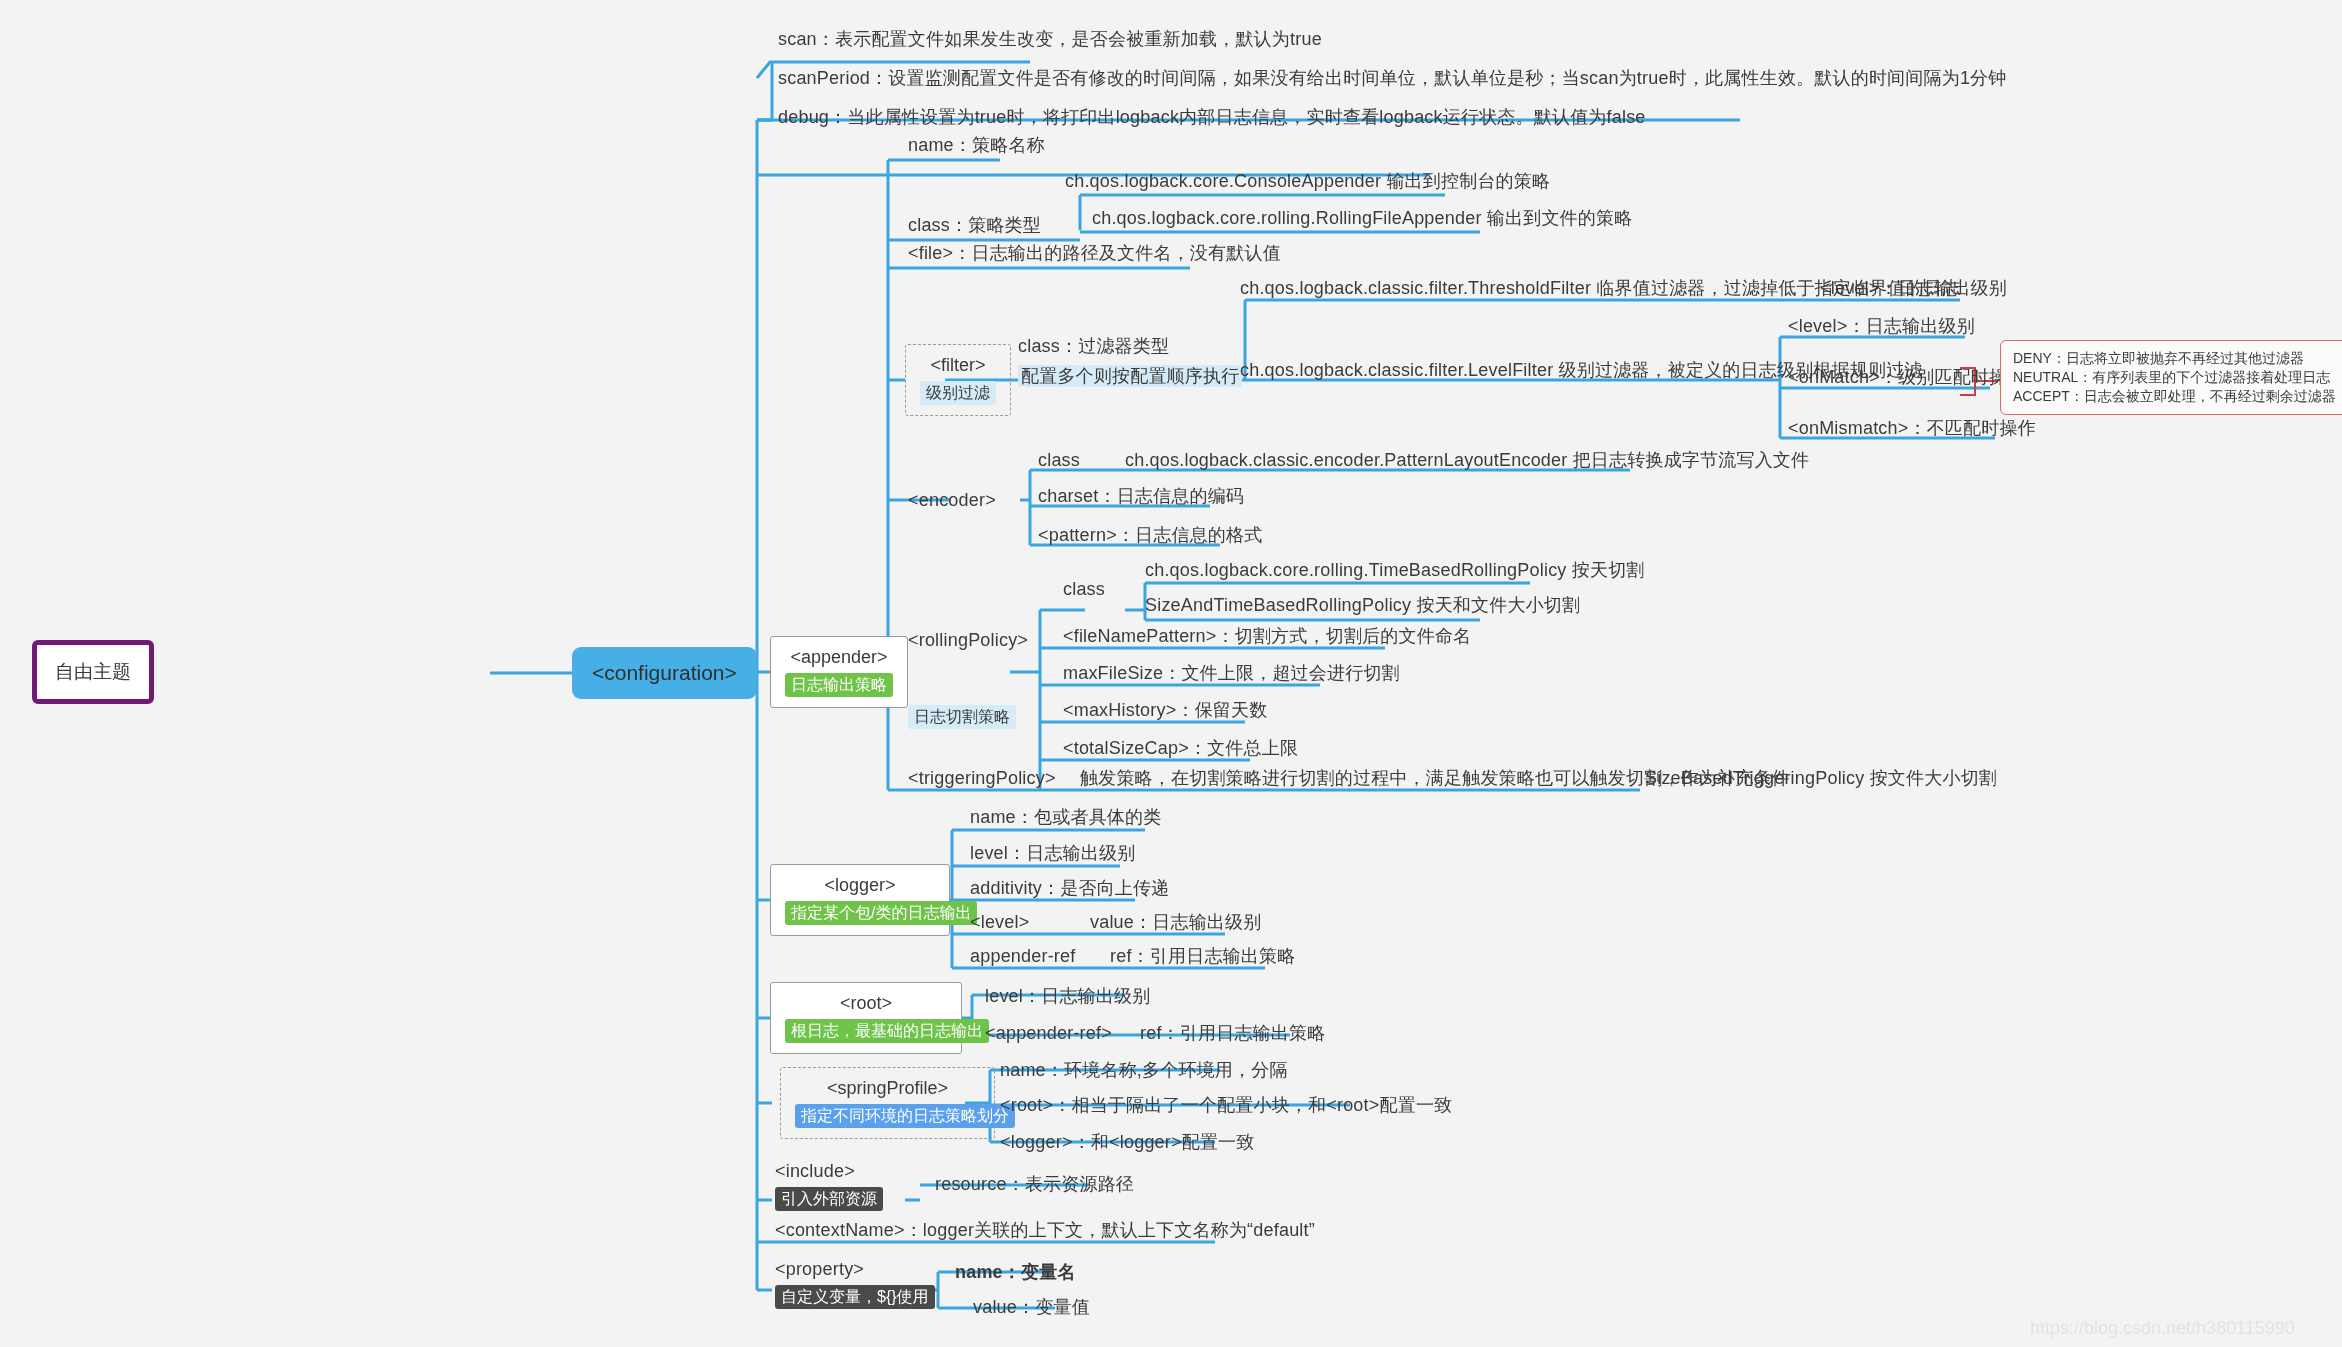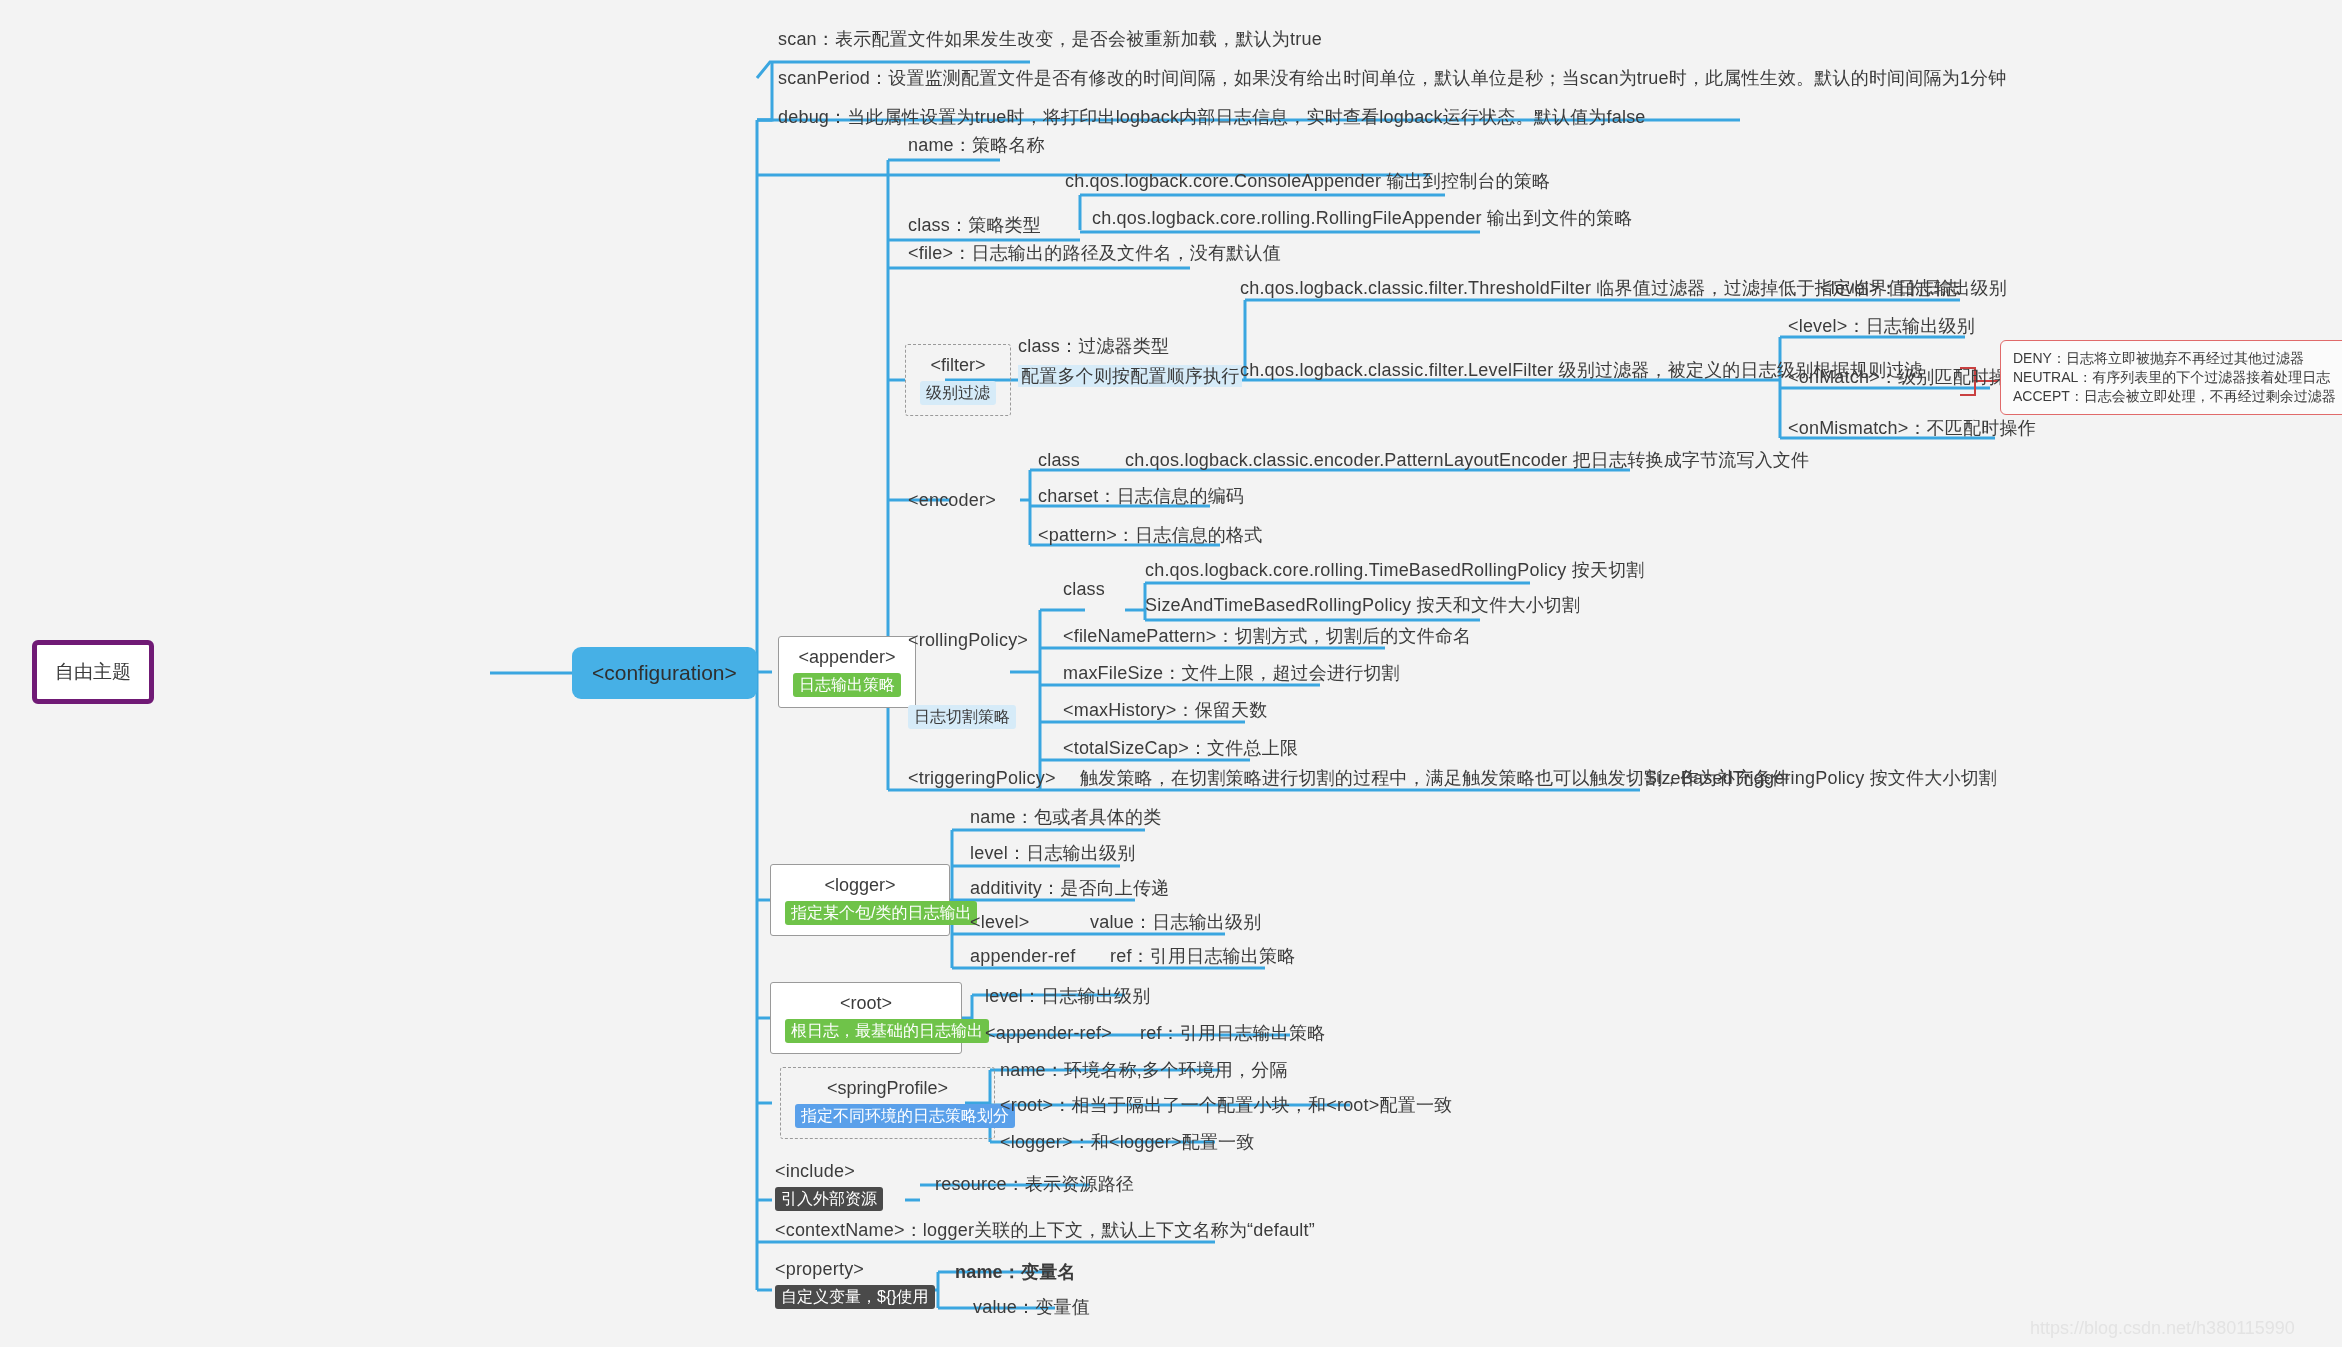--- a/index.html
+++ b/index.html
@@ -263,21 +263,21 @@
   <div class="tnode" style="left:778px;top:28px;">
     <span>scan：表示配置文件如果发生改变，是否会被重新加载，默认为true</span>
   </div>
   <div class="tnode" style="left:778px;top:67px;">
     <span>scanPeriod：设置监测配置文件是否有修改的时间间隔，如果没有给出时间单位，默认单位是秒；当scan为true时，此属性生效。默认的时间间隔为1分钟</span>
   </div>
   <div class="tnode" style="left:778px;top:106px;">
     <span>debug：当此属性设置为true时，将打印出logback内部日志信息，实时查看logback运行状态。默认值为false</span>
   </div>
 
-  <div class="boxnode" style="left:770px;top:672px;transform:translateY(-50%);margin-left:8px;">
+  <div class="boxnode" style="left:770px;top:672px;transform:translateY(-50%);">
     <span class="bt">&lt;appender&gt;</span>
     <span class="badge green">日志输出策略</span>
   </div>
 
   <div class="tnode" style="left:908px;top:134px;">
     <span>name：策略名称</span>
   </div>
   <div class="tnode" style="left:908px;top:214px;">
     <span>class：策略类型</span>
   </div>

